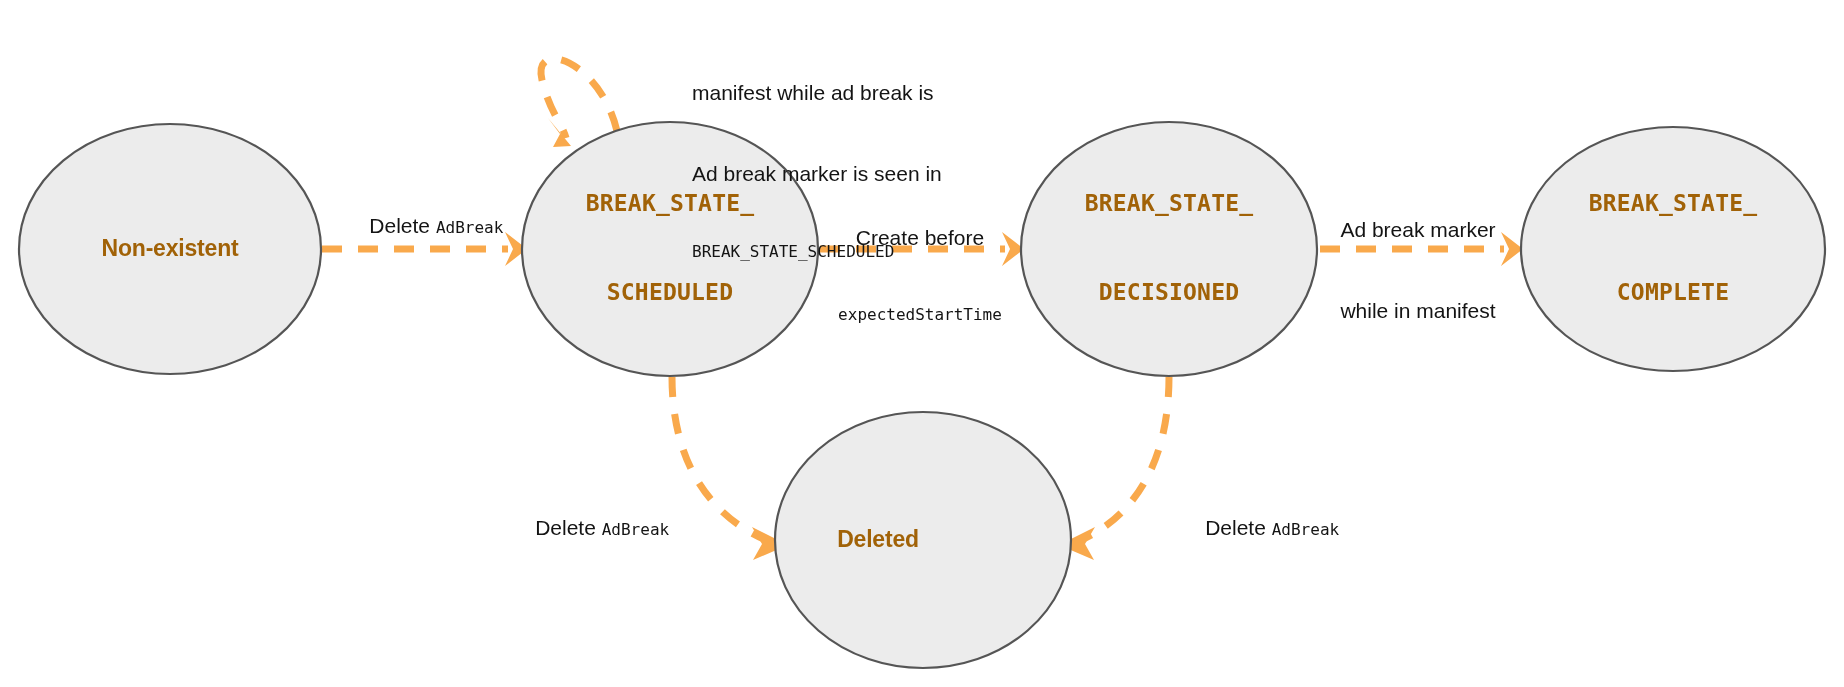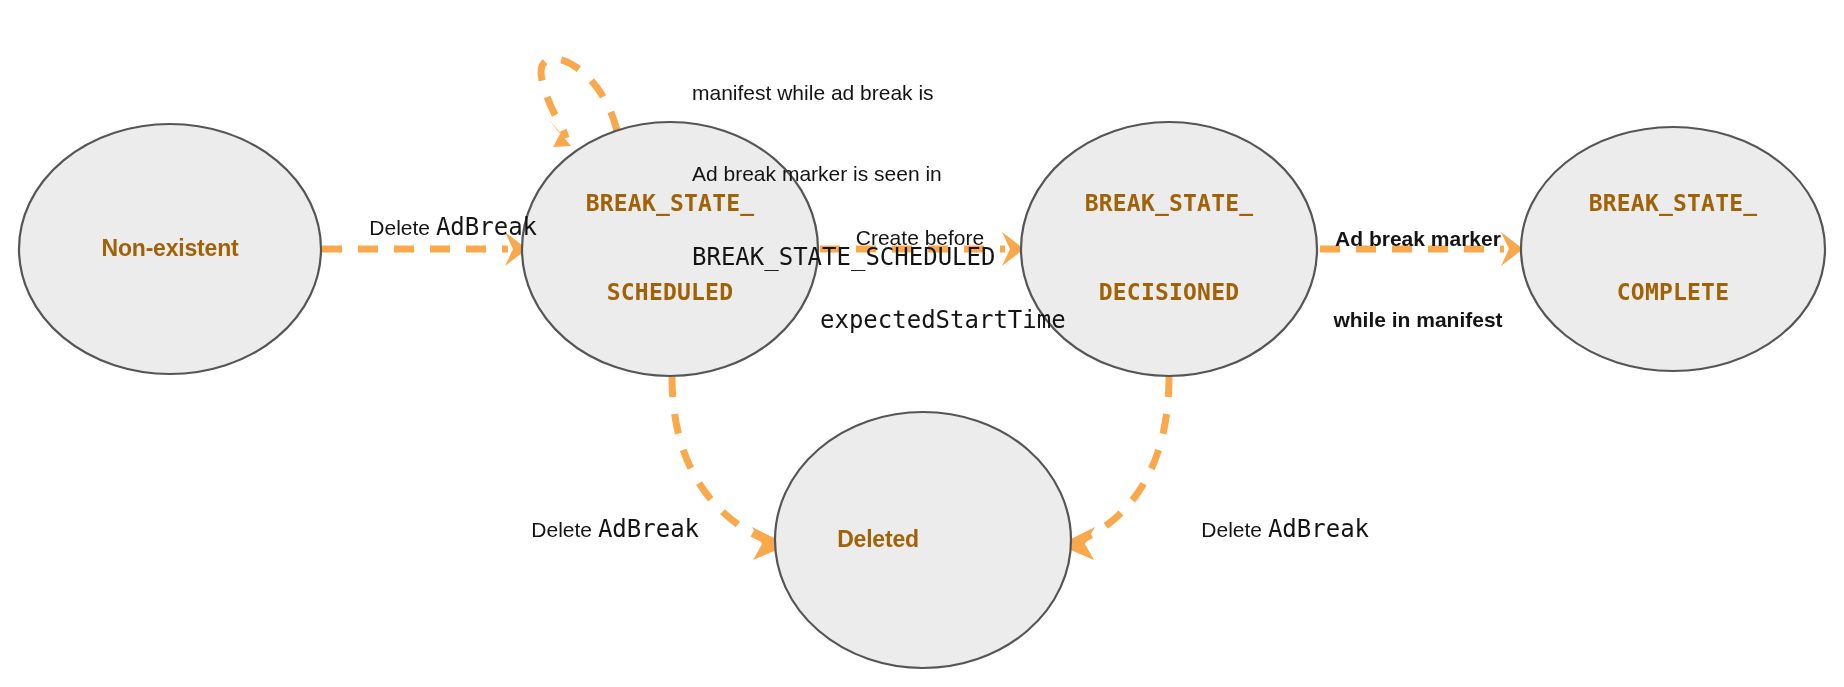--- a/index.html
+++ b/index.html
@@ -75,21 +75,21 @@
     letter-spacing: -0.2px;
   }
   .edge-label {
     font-family: "Liberation Sans", sans-serif;
     font-size: 21px;
     color: #141414;
     font-weight: normal;
   }
   .edge-label .mono {
     font-family: "DejaVu Sans Mono", monospace;
-    font-size: 24px;
+    font-size: 16px;
   }
   .edge-label.center { text-align: center; }
   .edge-label.left   { text-align: left; }
   .lbl-line { display: block; }
 </style>
 </head>
 <body>
 
 <div id="diagram-root">
 
@@ -159,21 +159,21 @@
     <span class="lbl-line">manifest while ad break is</span>
     <span class="lbl-line">Ad break marker is seen in</span>
     <span class="lbl-line mono">BREAK_STATE_SCHEDULED</span>
   </div>
 
   <div class="txt edge-label center" style="left:820px; top:169px; width:200px;">
     <span class="lbl-line">Create before</span>
     <span class="lbl-line mono">expectedStartTime</span>
   </div>
 
-  <div class="txt edge-label center" style="left:1318px; top:170px; width:200px;font-weight:bold;">
+  <div class="txt edge-label center" style="left:1318px; top:161px; width:200px;">
     <span class="lbl-line">Ad break marker</span>
     <span class="lbl-line">while in manifest</span>
   </div>
 
   <div class="txt edge-label center" style="left:508px; top:487px; width:165px;">
     <span>Delete </span><span class="mono">AdBreak</span>
   </div>
 
   <div class="txt edge-label center" style="left:1178px; top:487px; width:165px;">
     <span>Delete </span><span class="mono">AdBreak</span>

